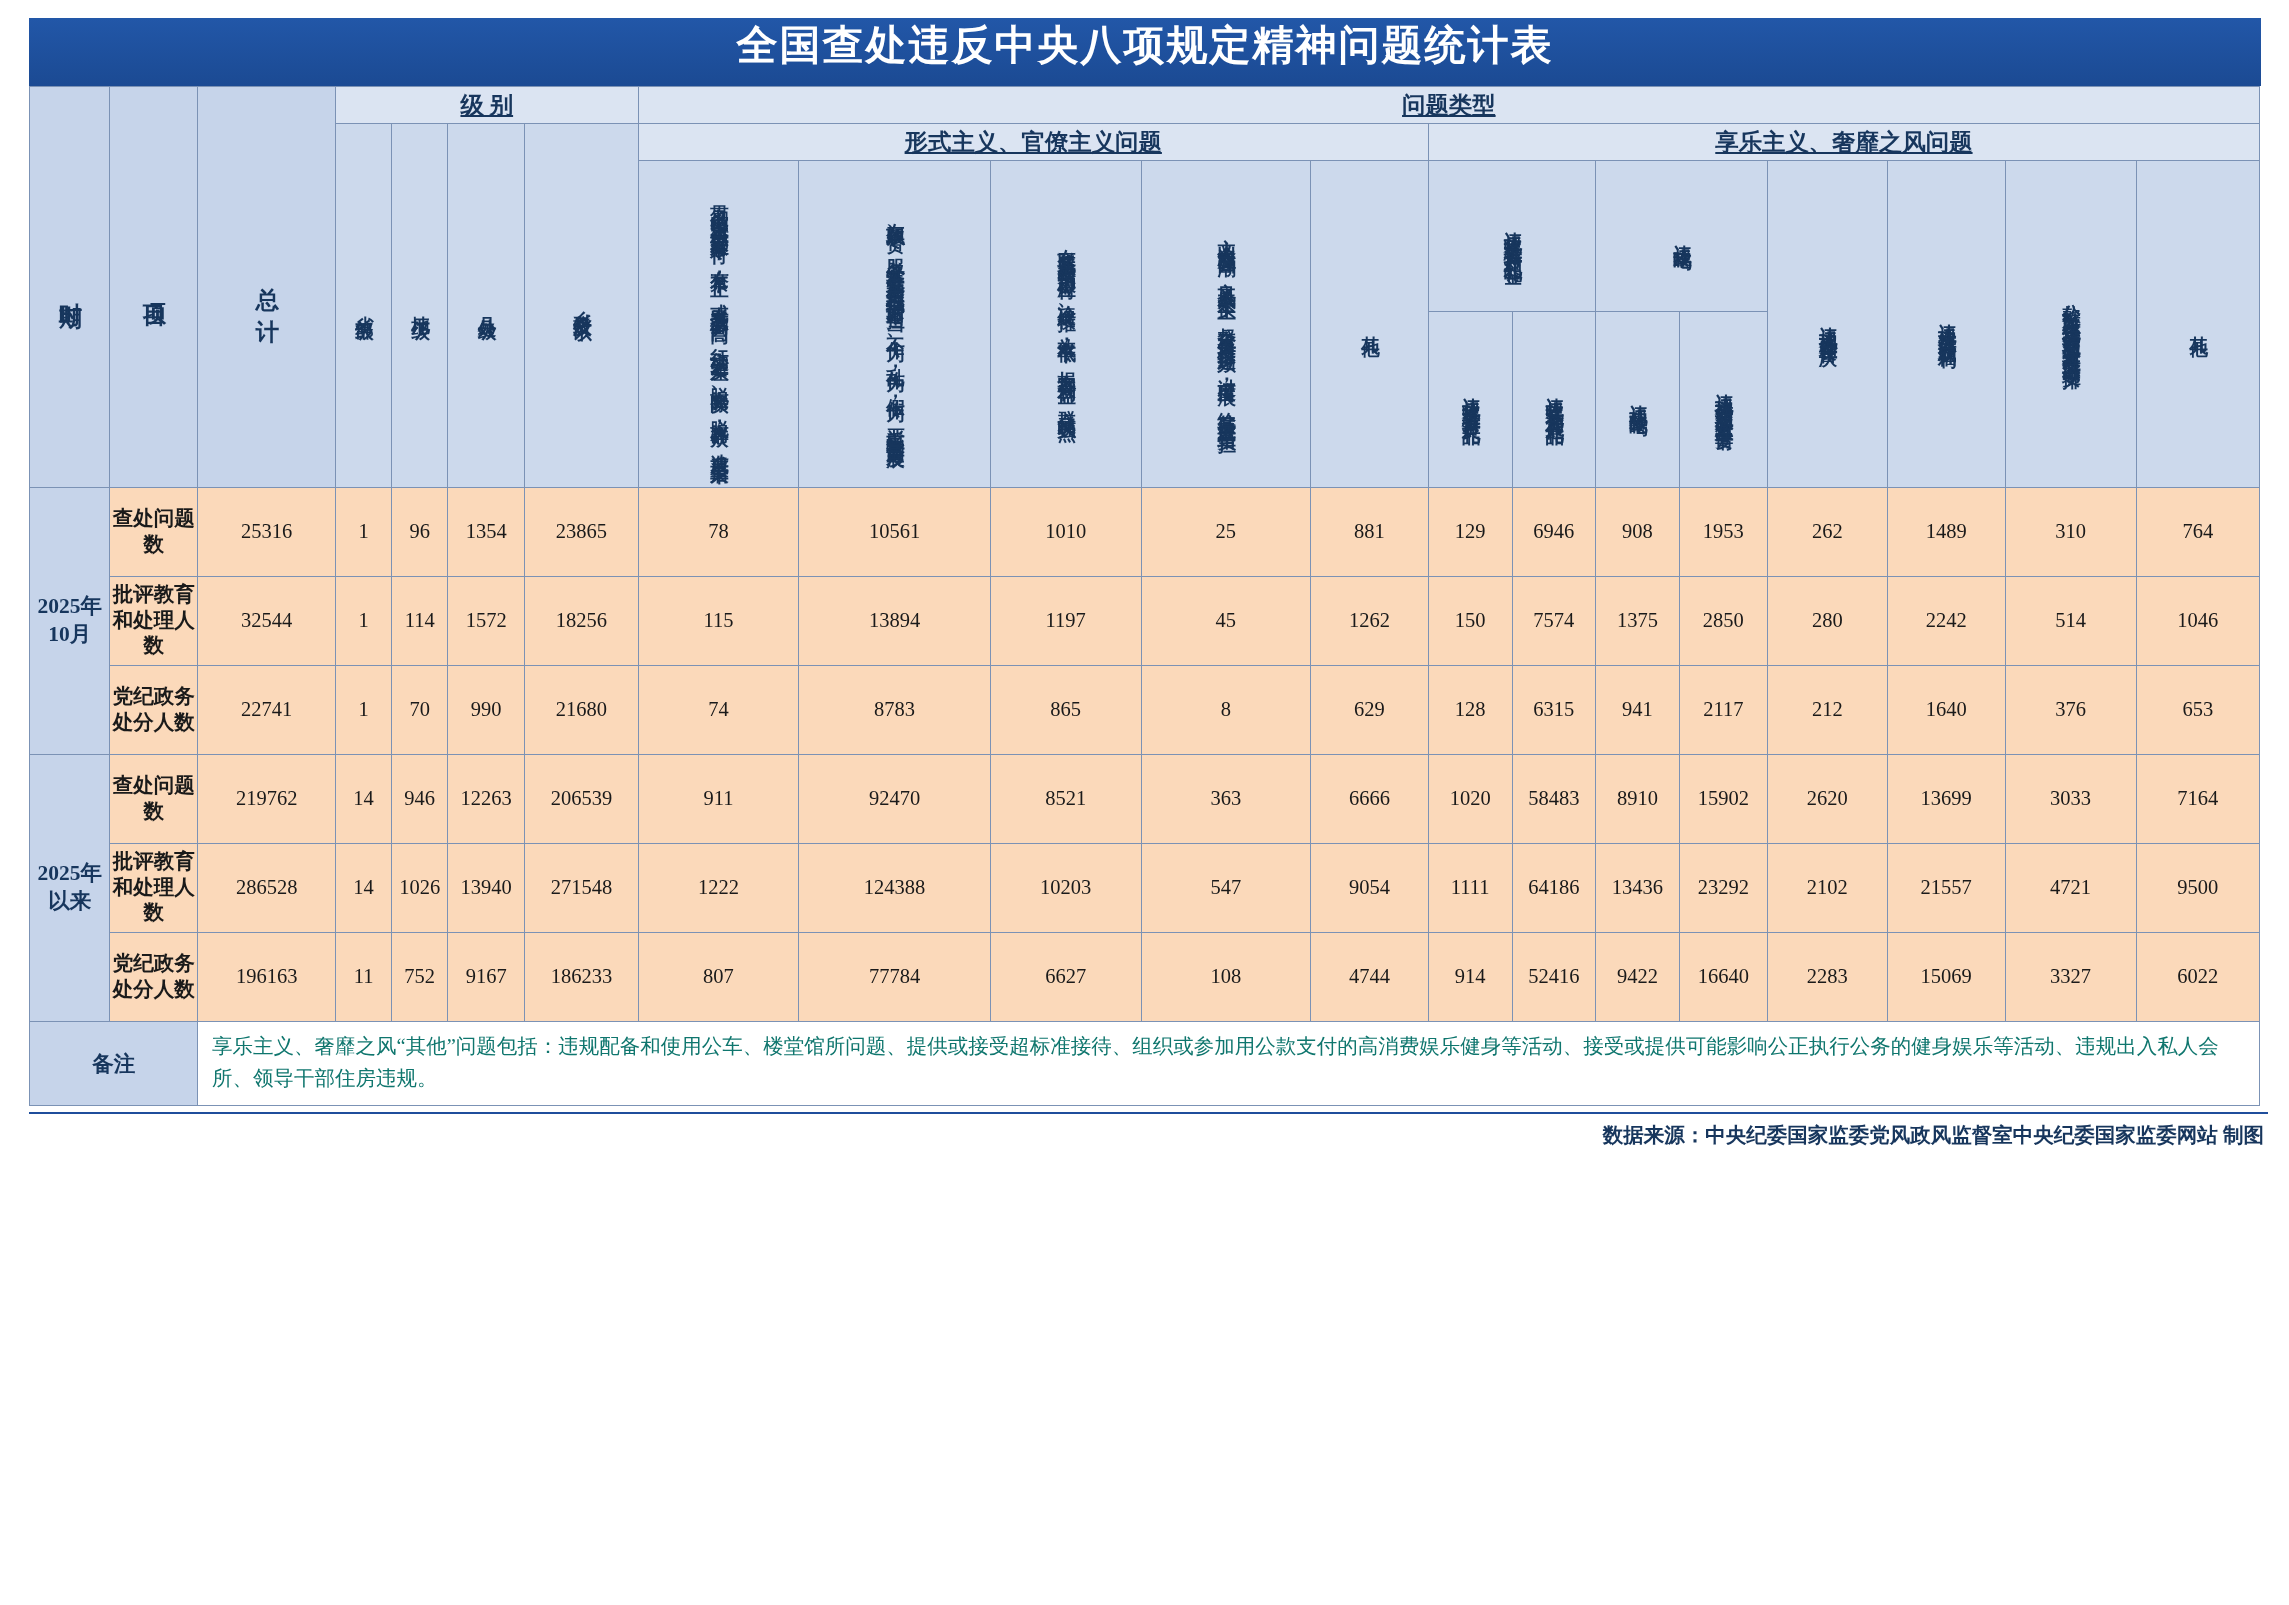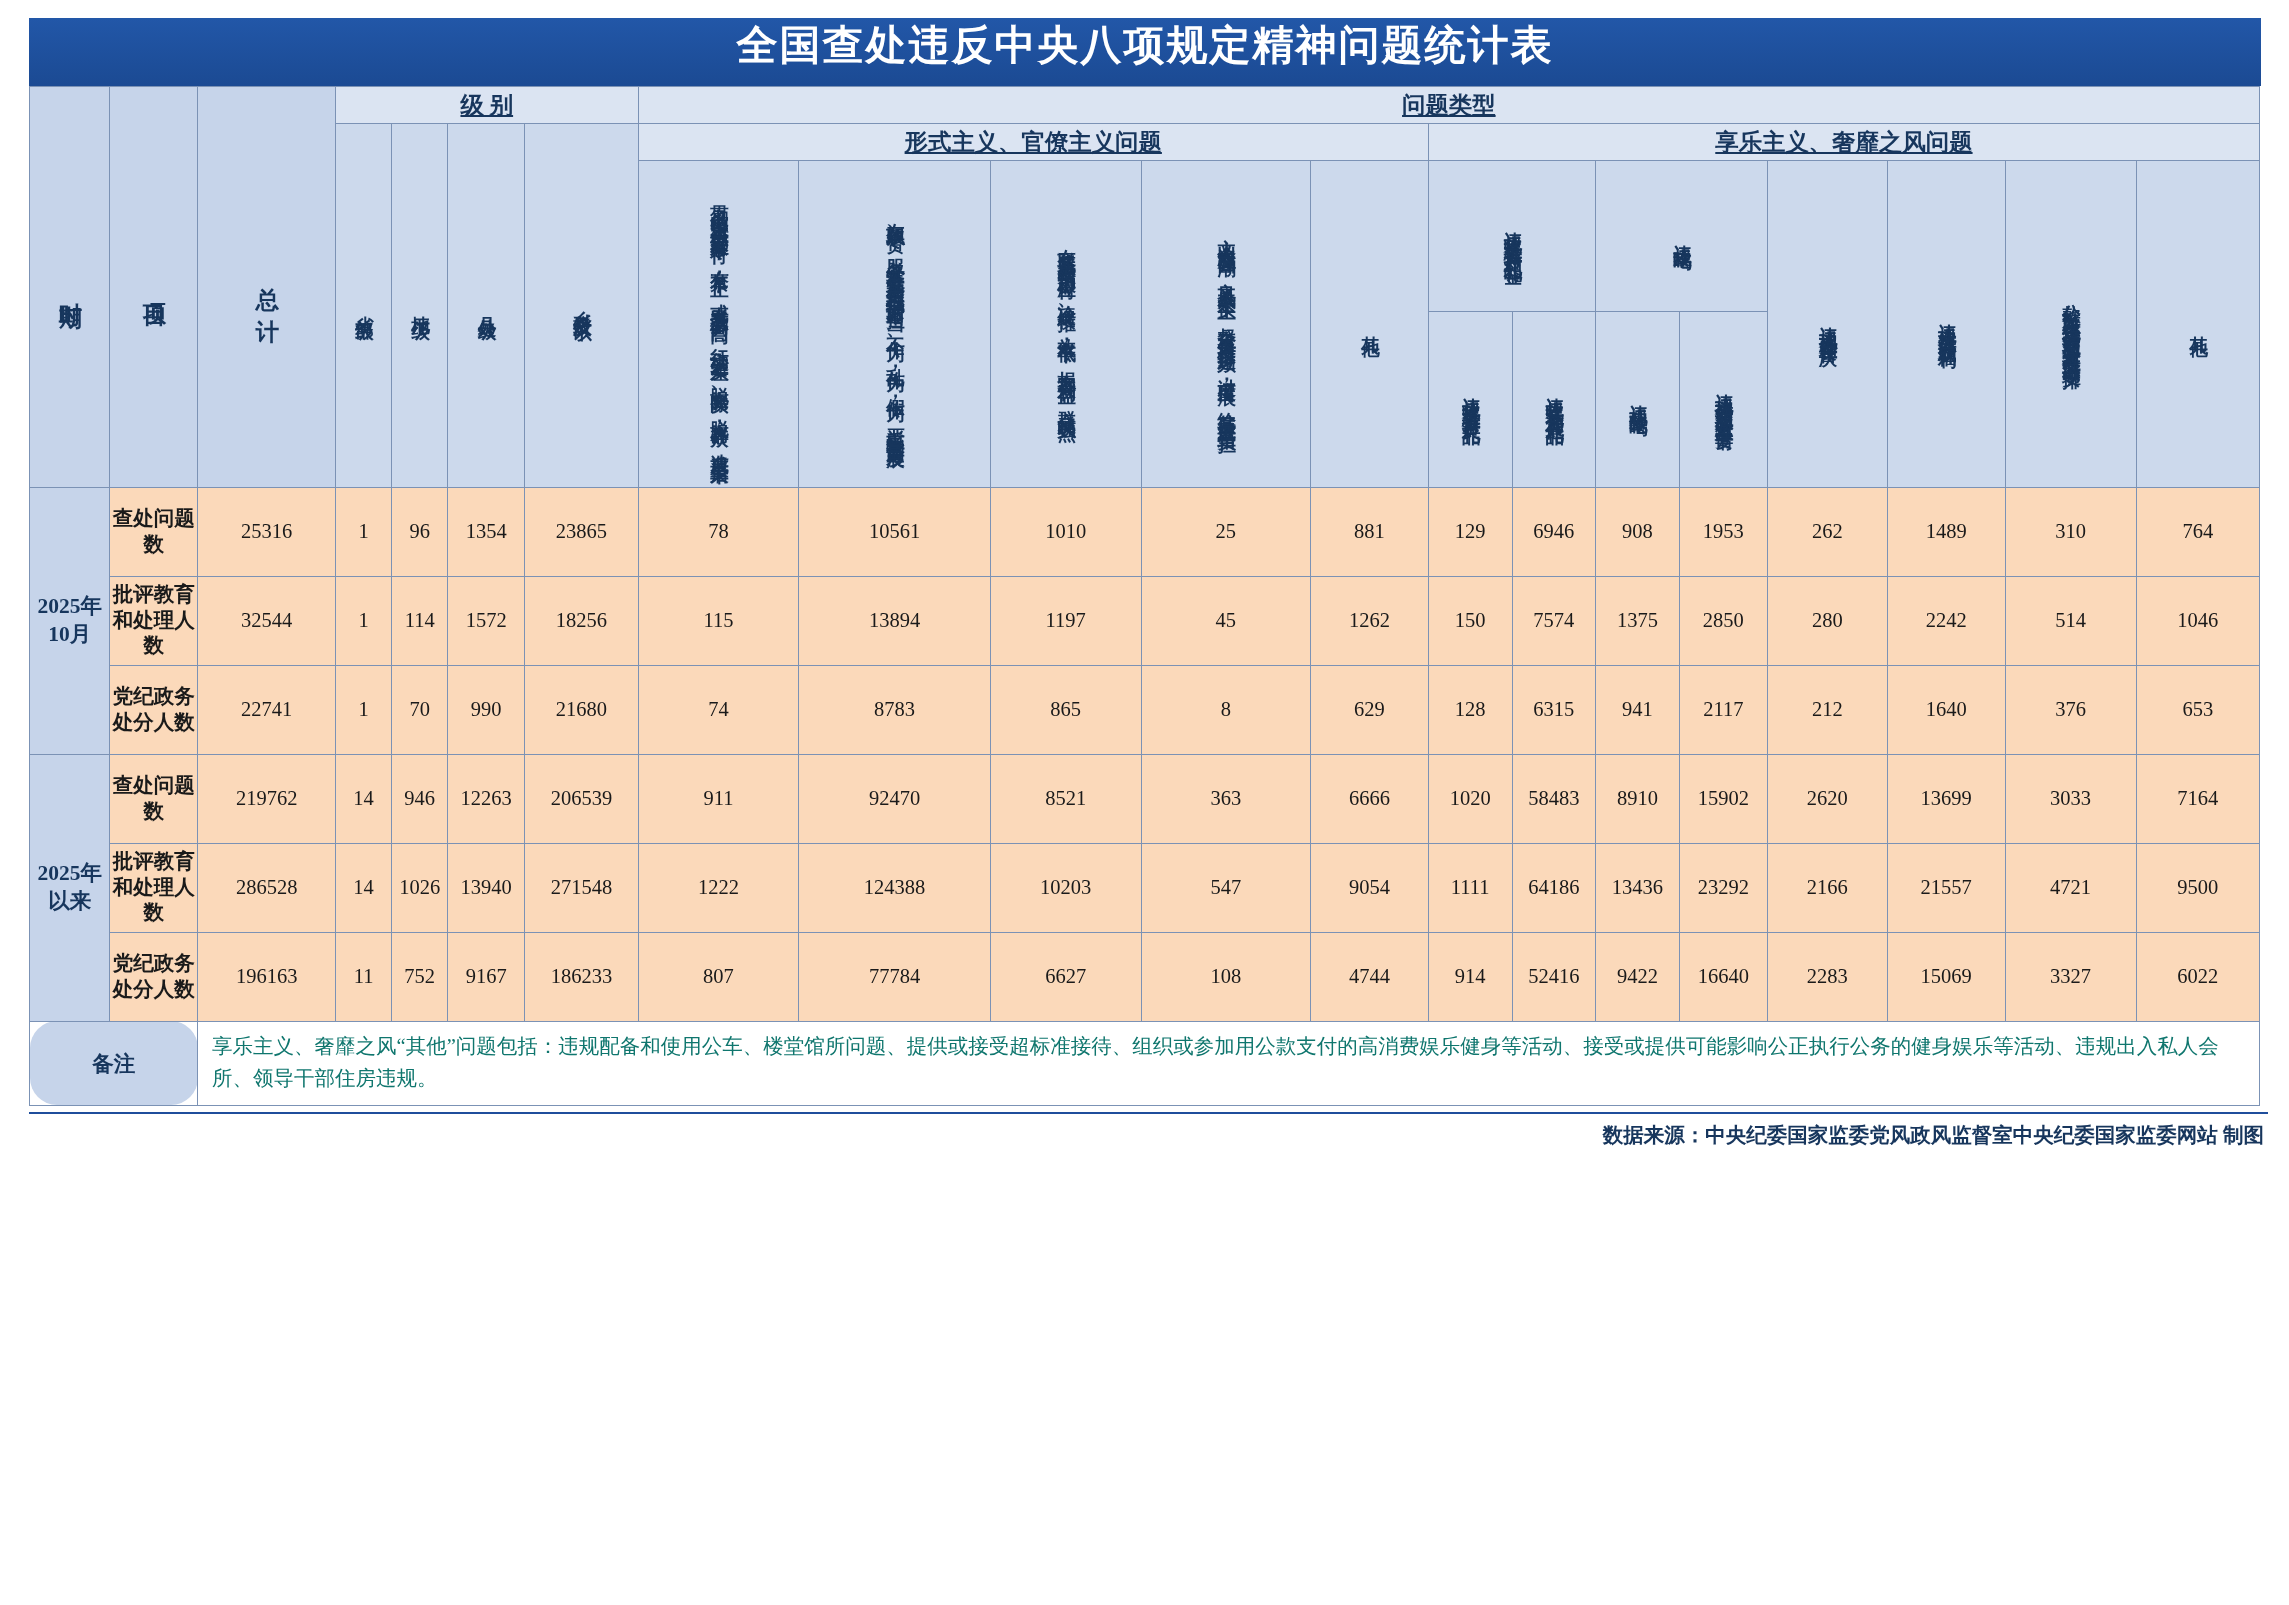--- a/index.html
+++ b/index.html
@@ -88,21 +88,20 @@
     background:#c6d4ea;
     font-weight:bold;
     font-size:21.5px;
     line-height:1.3;
     margin-top:40px;
   }
   .note-lbl{
     background:#c6d4ea;
     font-weight:bold;
     font-size:21.5px;
-    border-radius:27px;
   }
   .note-body{
     background:#ffffff;
     text-align:left;
     font-size:20.5px;
     line-height:1.55;
     padding:9.8px 13.7px;
     color:#0f766e;
   }
   .footer{
@@ -375,21 +374,21 @@
       <td class="data">271548</td>
       <td class="data">1222</td>
       <td class="data">124388</td>
       <td class="data">10203</td>
       <td class="data">547</td>
       <td class="data">9054</td>
       <td class="data">1111</td>
       <td class="data">64186</td>
       <td class="data">13436</td>
       <td class="data">23292</td>
-      <td class="data">2166</td>
+      <td class="data">2102</td>
       <td class="data">21557</td>
       <td class="data">4721</td>
       <td class="data">9500</td>
     </tr>
     <tr>
       <td class="rowlbl">党纪政务处分人数</td>
       <td class="data">196163</td>
       <td class="data">11</td>
       <td class="data">752</td>
       <td class="data">9167</td>

